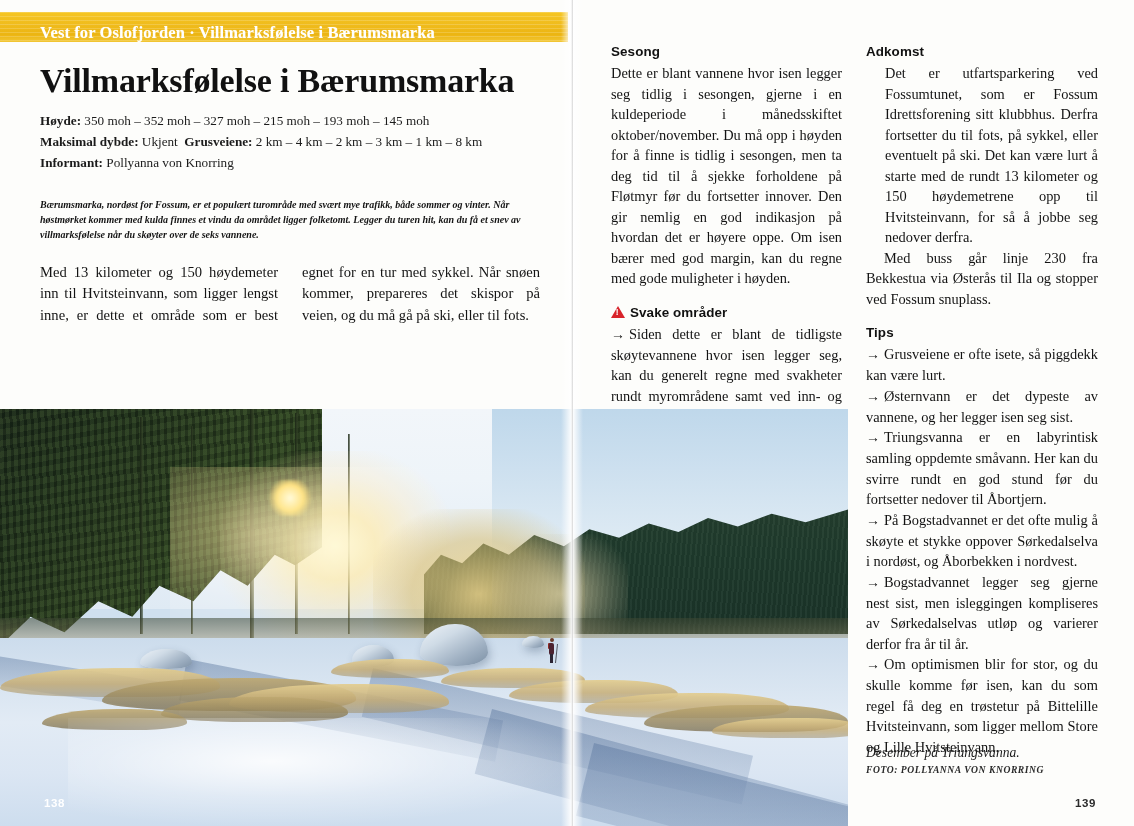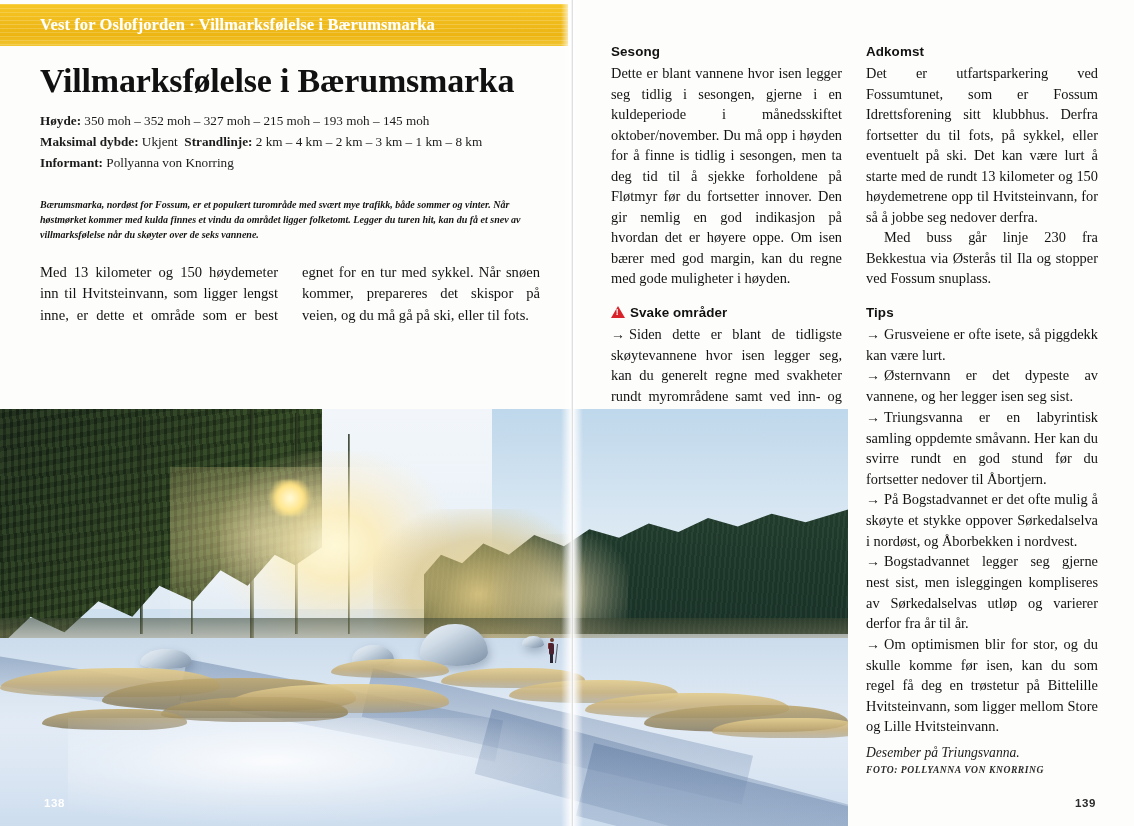--- a/index.html
+++ b/index.html
@@ -11,22 +11,22 @@
   }
   .page {
     position: relative;
     width: 1134px; height: 826px;
     background: #fdfdfb;
   }
 
   
   .banner {
     position: absolute;
-    left: 0; top: 4px;
-    width: 568px; height: 42px;
+    left: 0; top: 12px;
+    width: 568px; height: 30px;
     background:
       repeating-linear-gradient(to bottom,
         rgba(255,255,255,0.18) 0px,
         rgba(255,255,255,0.18) 1px,
         rgba(0,0,0,0.00) 1px,
         rgba(0,0,0,0.00) 4px),
       linear-gradient(to bottom, #f6c623 0%, #f0bc1d 40%, #ecb512 75%, #f2c633 100%);
   }
   .banner-text {
     position: absolute;
@@ -123,21 +123,21 @@
     content: "!";
     position: absolute;
     left: -2.2px; top: 2px;
     font-size: 8.5px;
     color: #fff;
     font-family: "Liberation Sans", sans-serif;
     font-weight: bold;
     line-height: 1;
   }
   p.body { margin: 0 0 14px 0; }
-  p.body.tight { margin-bottom: 0; }
+  p.body.tight { margin-bottom: 0; margin-left: 19px; }
   p.bullet { margin: 0; text-indent: 0; }
   .arrow { font-size: 14px; letter-spacing: -1px; margin-right: 5px; }
   .indent { text-indent: 18px; }
 
   
   .photo {
     position: absolute;
     left: 0; top: 409px;
     width: 848px; height: 417px;
     overflow: hidden;
@@ -311,21 +311,21 @@
 
 
     <div class="facts">
       <div>
         <b>Høyde:</b>
         <span>350 moh – 352 moh – 327 moh – 215 moh – 193 moh – 145 moh</span>
       </div>
       <div>
         <b>Maksimal dybde:</b>
         <span>Ukjent</span>
-        &nbsp;<b>Strandlinje:</b>
+        &nbsp;<b>Grusveiene:</b>
         <span>2 km – 4 km – 2 km – 3 km – 1 km – 8 km</span>
       </div>
       <div>
         <b>Informant:</b>
         <span>Pollyanna von Knorring</span>
       </div>
     </div>
 
     <div class="lead">Bærumsmarka, nordøst for Fossum, er et populært turområde med svært mye trafikk, både sommer og vinter. Når høstmørket kommer med kulda finnes et vindu da området ligger folketomt. Legger du turen hit, kan du få et snev av villmarksfølelse når du skøyter over de seks vannene.</div>
 

